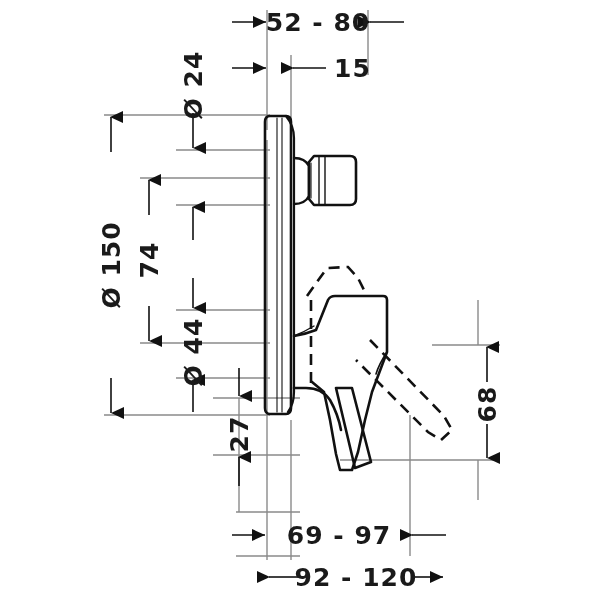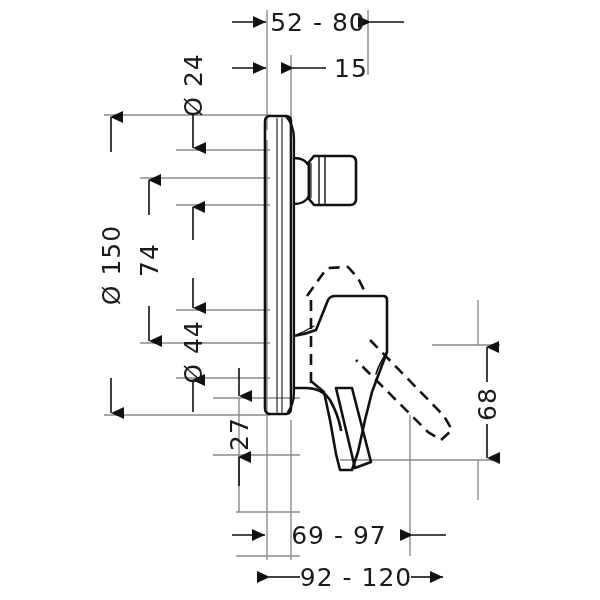--- a/index.html
+++ b/index.html
@@ -1,21 +1,21 @@
 <!DOCTYPE html>
 <html><head>
 <meta charset="utf-8">
 <style>
   html,body{margin:0;padding:0;background:#ffffff;}
   body{
     width:600px;height:600px;
     font-family:"DejaVu Sans","Liberation Sans",sans-serif;
     overflow:hidden;
   }
-  #stage{position:relative;width:600px;height:449px;background:#fff;}
+  #stage{position:relative;width:600px;height:449px;background:#fff;font-weight:bold;}
   svg{display:block;}
   .dimtext{
     font-family:"DejaVu Sans","Liberation Sans",sans-serif;
     font-size:25px;
     fill:#1a1a1a;
     letter-spacing:1px;
   }
 </style>
 </head>
 <body>

